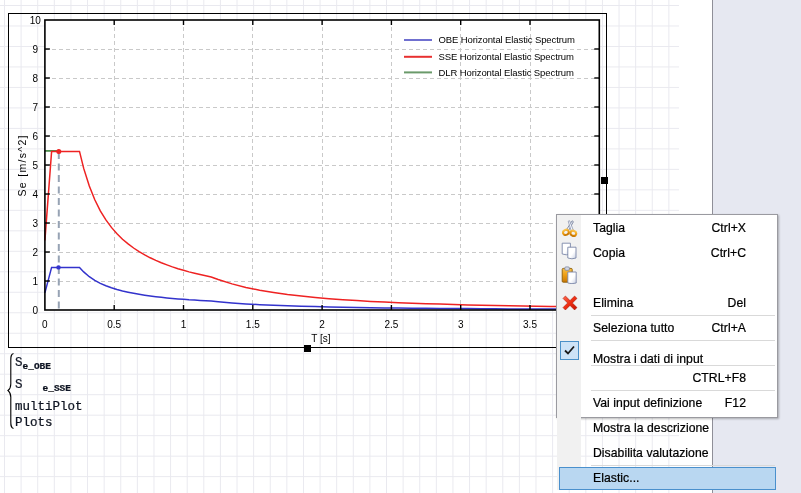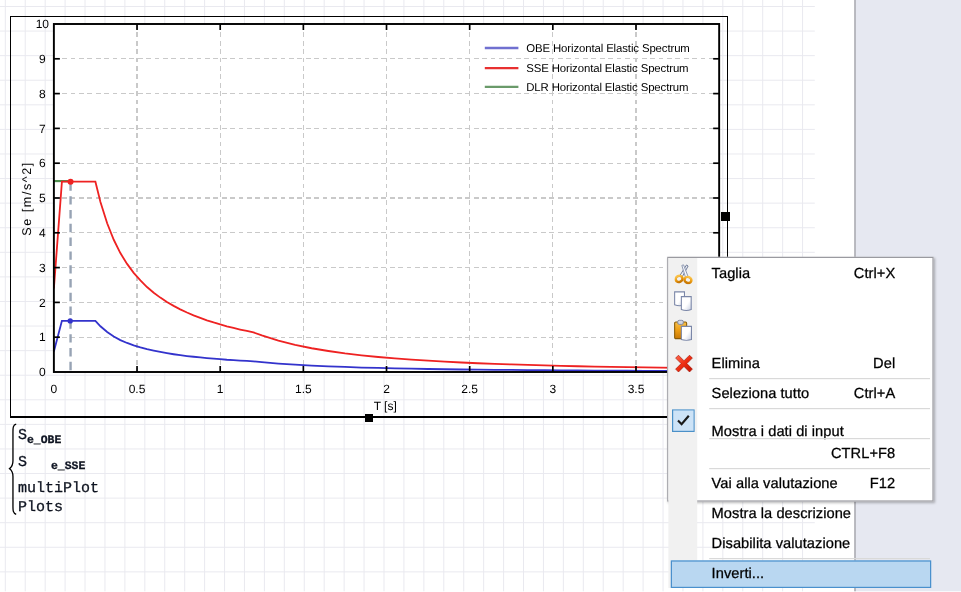--- a/index.html
+++ b/index.html
@@ -148,51 +148,55 @@
 <div class="expr" style="left:15px;top:355.5px;">S<span class="sub" style="position:relative;top:3px;">e_OBE</span></div>
 <div class="expr" style="left:15px;top:377.5px;">S<span class="sub" style="position:relative;top:3px;margin-left:20px;">e_SSE</span></div>
 <div class="expr" style="left:15px;top:399.5px;">multiPlot</div>
 <div class="expr" style="left:15px;top:416px;">Plots</div>
 <div id="menu">
   <div id="gutter"></div>
   <div class="mi" style="top:1px;">
       <span class="t">Taglia</span>
       <span class="s">Ctrl+X</span>
     </div>
+  <div class="mi" style="top:26px;">
+      <span class="t">Copia</span>
+      <span class="s">Ctrl+C</span>
+    </div>
   <div class="mi" style="top:76px;">
       <span class="t">Elimina</span>
       <span class="s">Del</span>
     </div>
   <div class="sep" style="top:100px;"></div>
   <div class="mi" style="top:101px;">
       <span class="t">Seleziona tutto</span>
       <span class="s">Ctrl+A</span>
     </div>
   <div class="sep" style="top:125px;"></div>
   <div class="mi" style="top:132px;text-align:right;">
       <span class="t">Mostra i dati di input</span>
     </div>
   <div class="sep" style="top:150px;"></div>
   <div class="mi" style="top:151px;">
       <span class="s">CTRL+F8</span>
     </div>
   <div class="sep" style="top:175px;"></div>
   <div class="mi" style="top:176px;">
-      <span class="t">Vai alla valutazione</span>
+      <span class="t">Vai input definizione</span>
       <span class="s">F12</span>
     </div>
   <div class="mi" style="top:201px;">
       <span class="t">Mostra la descrizione</span>
     </div>
   <div class="mi" style="top:226px;">
       <span class="t">Disabilita valutazione</span>
     </div>
   <div class="sep" style="top:250px;"></div>
   <div id="fmt">
-      <span class="t">Inverti...</span>
+      <span class="t">Elastic...</span>
     </div>
   <svg class="ico" style="left:5px;top:5px;" width="18" height="17" viewBox="0 0 18 17">
     <defs>
       <linearGradient id="gold" x1="0" y1="0" x2="0" y2="1">
         <stop offset="0" stop-color="#f7c04a"></stop>
           <stop offset="0.5" stop-color="#ed9d13"></stop>
           <stop offset="1" stop-color="#c87805"></stop>
       </linearGradient>
     </defs>
     <path d="M4.2,10.2 L10.1,0.8 L11.4,1.7 L6.4,10.9 z" fill="#eef1f8" stroke="#6b7694" stroke-width="0.8"></path>

